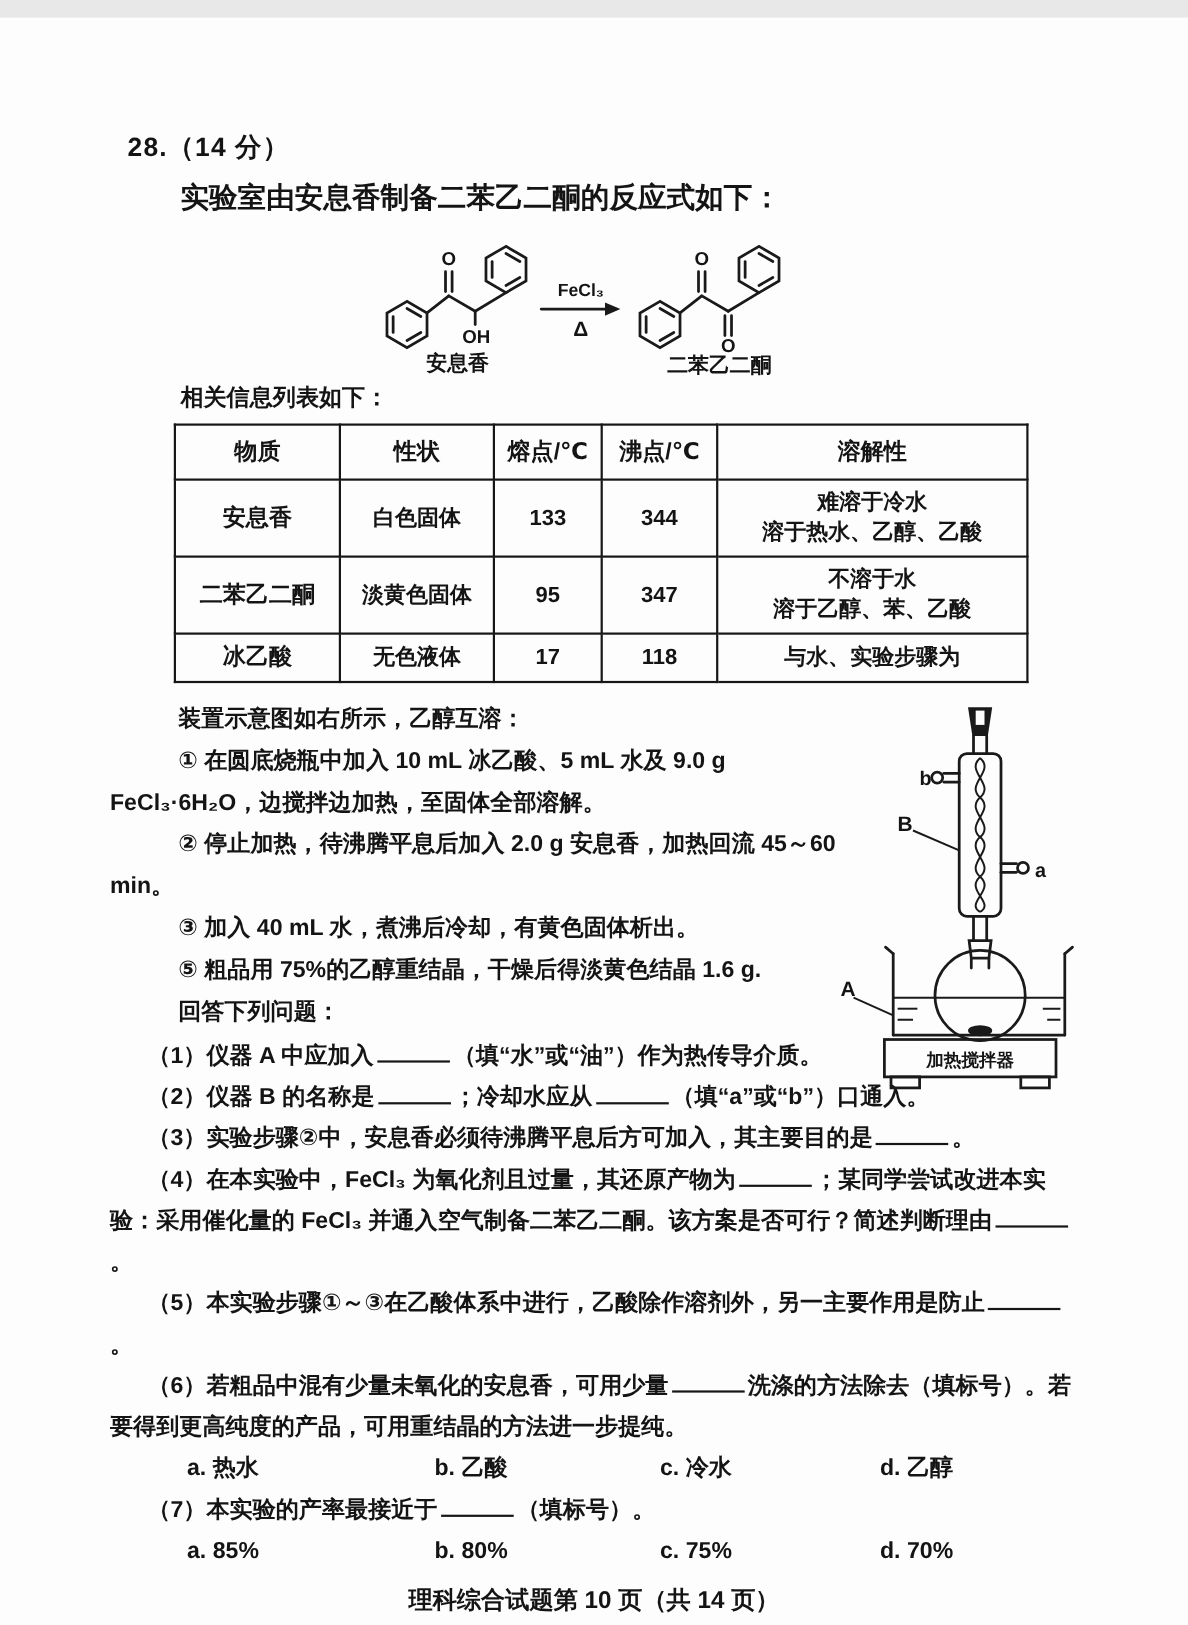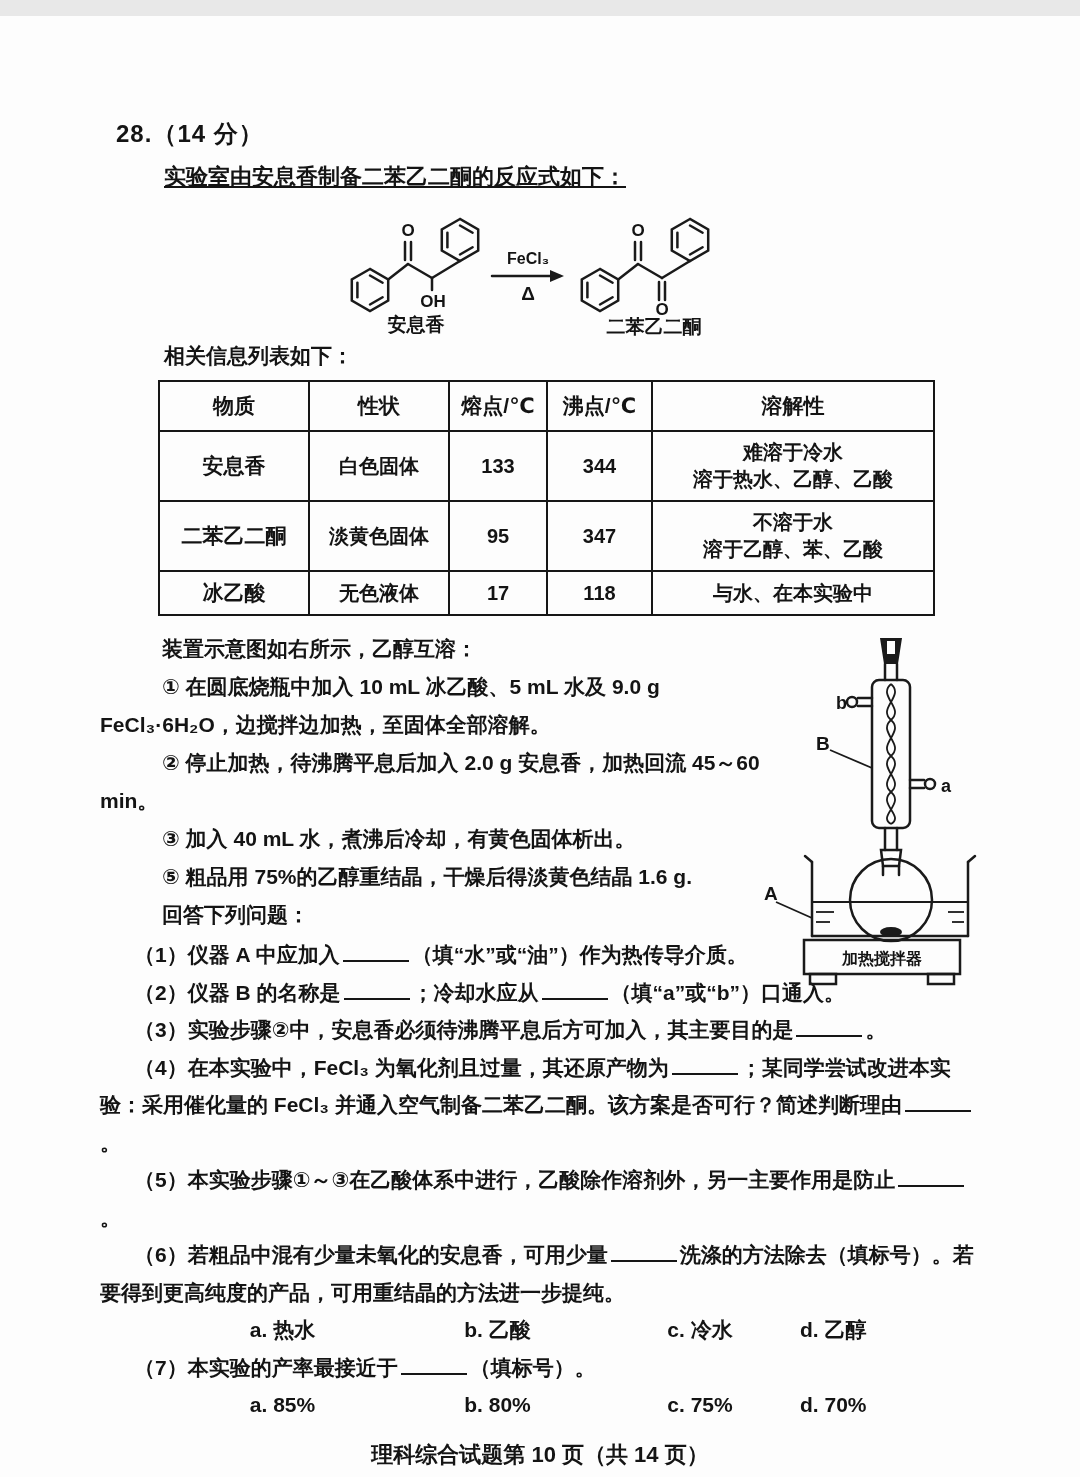--- a/index.html
+++ b/index.html
@@ -1,35 +1,35 @@
 <!DOCTYPE html>
 <html><head>
 <meta charset="utf-8">
 <style>
   html,body{margin:0;padding:0;background:#e8e8e8;}
   .page{position:relative;width:1080px;height:1477px;background:#fdfdfd;color:#141414;
         font-family:"Liberation Sans","DejaVu Sans",sans-serif;font-weight:700;overflow:hidden;margin:16px auto;}
   .content{position:absolute;left:100px;top:102px;width:880px;}
   .qnum-line{font-size:24px;margin:0 0 0 16px;letter-spacing:1px;}
-  .intro{font-size:22px;margin:12px 0 0 0;text-indent:64px;text-decoration:underline;}
+  .intro{font-size:26px;margin:12px 0 0 0;text-indent:64px;}
   .scheme{margin:10px 0 0 232px;display:block;}
   .tbl-intro{font-size:21px;margin:4px 0 10px 0;text-indent:64px;}
   table{border-collapse:collapse;margin-left:58px;table-layout:fixed;}
   th,td{border:2.5px solid #161616;text-align:center;font-size:20px;padding:7px 3px;line-height:1.35;}
   th{font-size:21px;height:34px;}
   td.sub{font-size:21px;}
   .sol div{white-space:nowrap;}
   .steps-wrap{position:relative;margin-top:14px;font-size:21px;line-height:38px;}
   .steps-wrap p{width:664px;margin:0;text-indent:62px;}
   .apparatus{position:absolute;left:660px;top:4px;width:302px;height:354px;}
   .questions{font-size:21px;line-height:37.5px;margin-top:2px;}
   .questions .q{margin:0;text-indent:34px;}
   .blank{display:inline-block;width:66px;height:15px;border-bottom:2.5px solid #161616;margin:0 3px;}
   .opts{display:flex;margin-left:70px;}
-  .opts .opt{display:inline-block;text-align:center;}
+  .opts .opt{display:inline-block;}
   .opts .opt:nth-child(1){width:225px;}
   .opts .opt:nth-child(2){width:205px;}
   .opts .opt:nth-child(3){width:200px;}
   .footer{position:absolute;left:0;right:0;bottom:23px;text-align:center;font-size:22px;}
   svg text{font-family:"Liberation Sans","DejaVu Sans",sans-serif;font-weight:700;fill:#141414;}
   svg .st{stroke:#1a1a1a;stroke-width:2.5;fill:none;stroke-linecap:round;}
   svg .thin{stroke:#1a1a1a;stroke-width:1.8;fill:none;}
 </style>
 </head>
 <body>
@@ -125,21 +125,21 @@
           <div>不溶于水</div>
           <div>溶于乙醇、苯、乙酸</div>
         </td>
       </tr>
       <tr style="height:36px;">
         <td class="sub">冰乙酸</td>
         <td>无色液体</td>
         <td>17</td>
         <td>118</td>
         <td class="sol">
-          <div>与水、在本实验中</div>
+          <div>与水、实验步骤为</div>
         </td>
       </tr>
     </tbody>
       </table>
 
     <div class="steps-wrap">
       <svg class="apparatus" width="302" height="354" viewBox="0 0 302 354">
 
         <polygon points="120,4 142,4 138,30 124,30" fill="#1a1a1a"></polygon>
         <rect x="127" y="7" width="8" height="13" fill="#fdfdfd"></rect>

